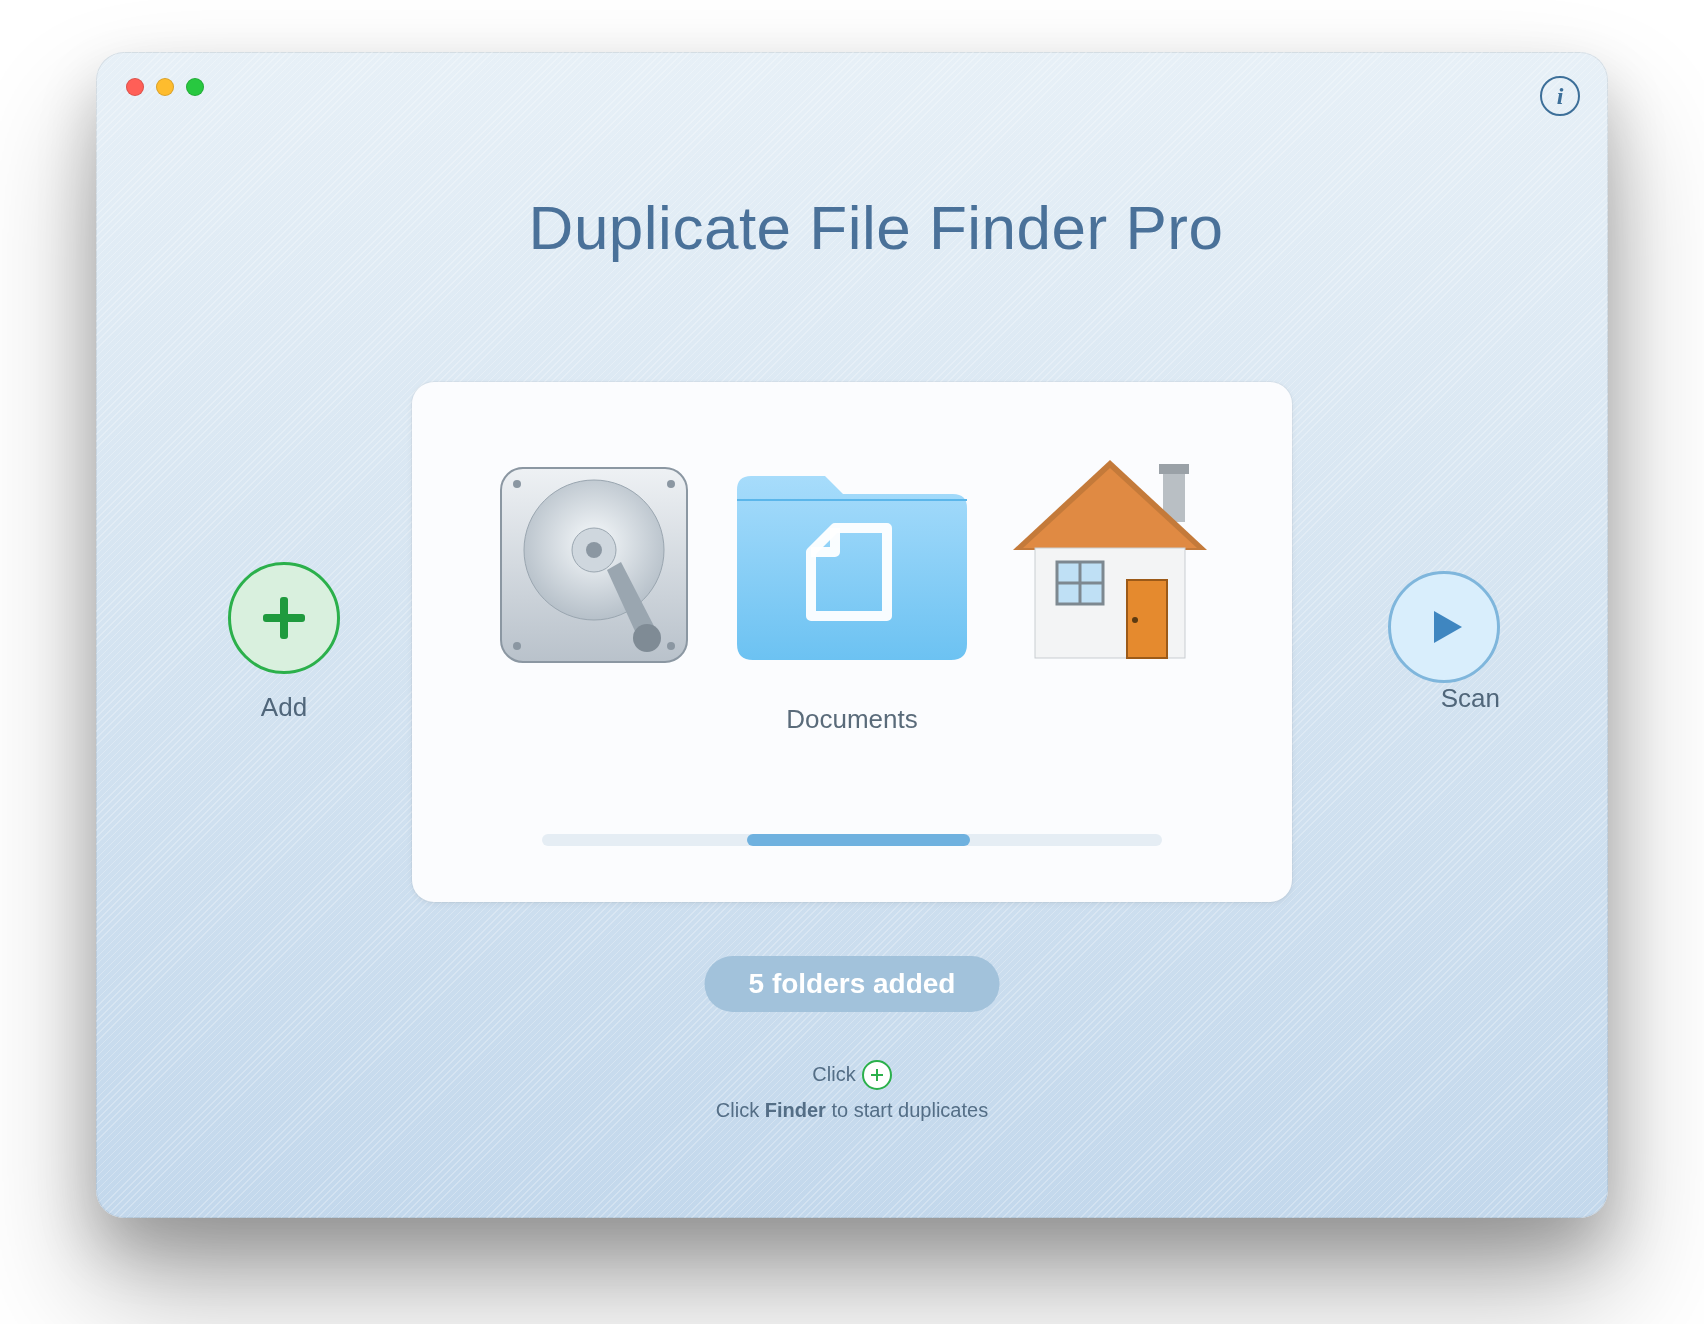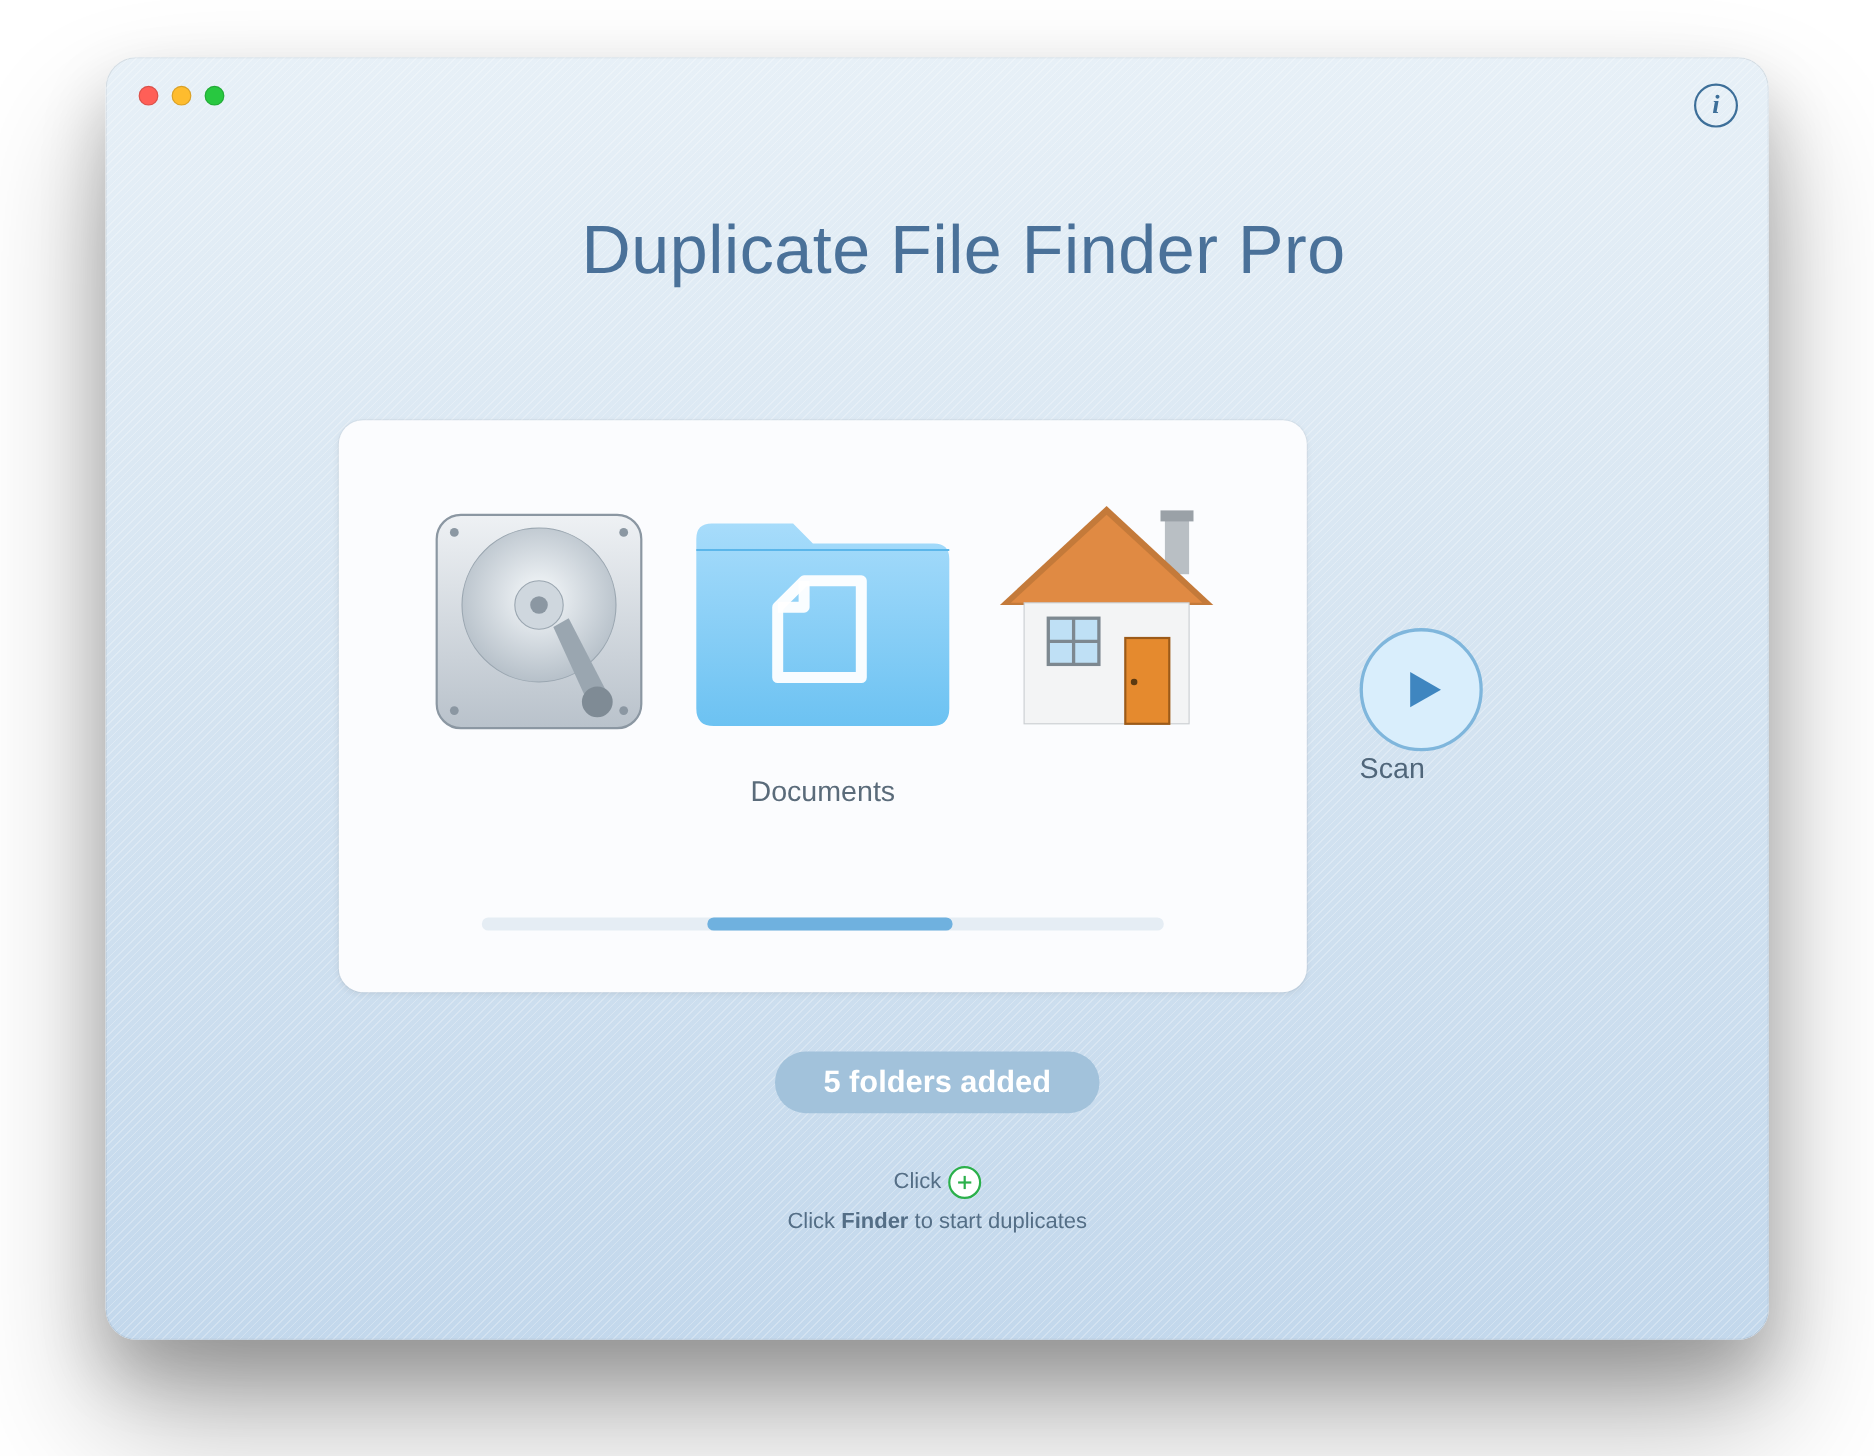--- a/index.html
+++ b/index.html
@@ -121,21 +121,21 @@
   .add-outer {
     display: flex;
     flex-direction: column;
     align-items: center;
     gap: 18px;
     width: 160px;
   }
   .scan-outer {
     display: flex;
     flex-direction: column;
-    align-items: flex-start;
+    align-items: flex-end;
     width: 160px;
   }
   .btn-label {
     font-size: 26px;
     color: #50667a;
   }
   .add-circle {
     background: #d9f0de;
     border: 3px solid #2bb04b;
   }
@@ -249,20 +249,29 @@
     </div>
 
     <div class="info-btn">
       <span>i</span>
     </div>
 
     <div class="app-title">Duplicate File Finder Pro</div>
 
     <div class="center-row">
 
+      <div class="add-outer">
+        <div class="circle-btn add-circle">
+          <svg width="54" height="54" viewBox="0 0 54 54">
+            <rect x="23" y="6" width="8" height="42" rx="3" fill="#1f9a3e"></rect>
+            <rect x="6" y="23" width="42" height="8" rx="3" fill="#1f9a3e"></rect>
+          </svg>
+        </div>
+        <div class="btn-label">Add</div>
+      </div>
 
       <div class="card">
         <div class="icons-row">
 
           <div class="hdd-svg">
             <svg viewBox="0 0 230 230" width="230" height="230">
               <defs>
                 <linearGradient id="metal" x1="0" x2="0" y1="0" y2="1">
                   <stop offset="0" stop-color="#eef1f4"></stop>
                   <stop offset="1" stop-color="#b9c2cb"></stop>

